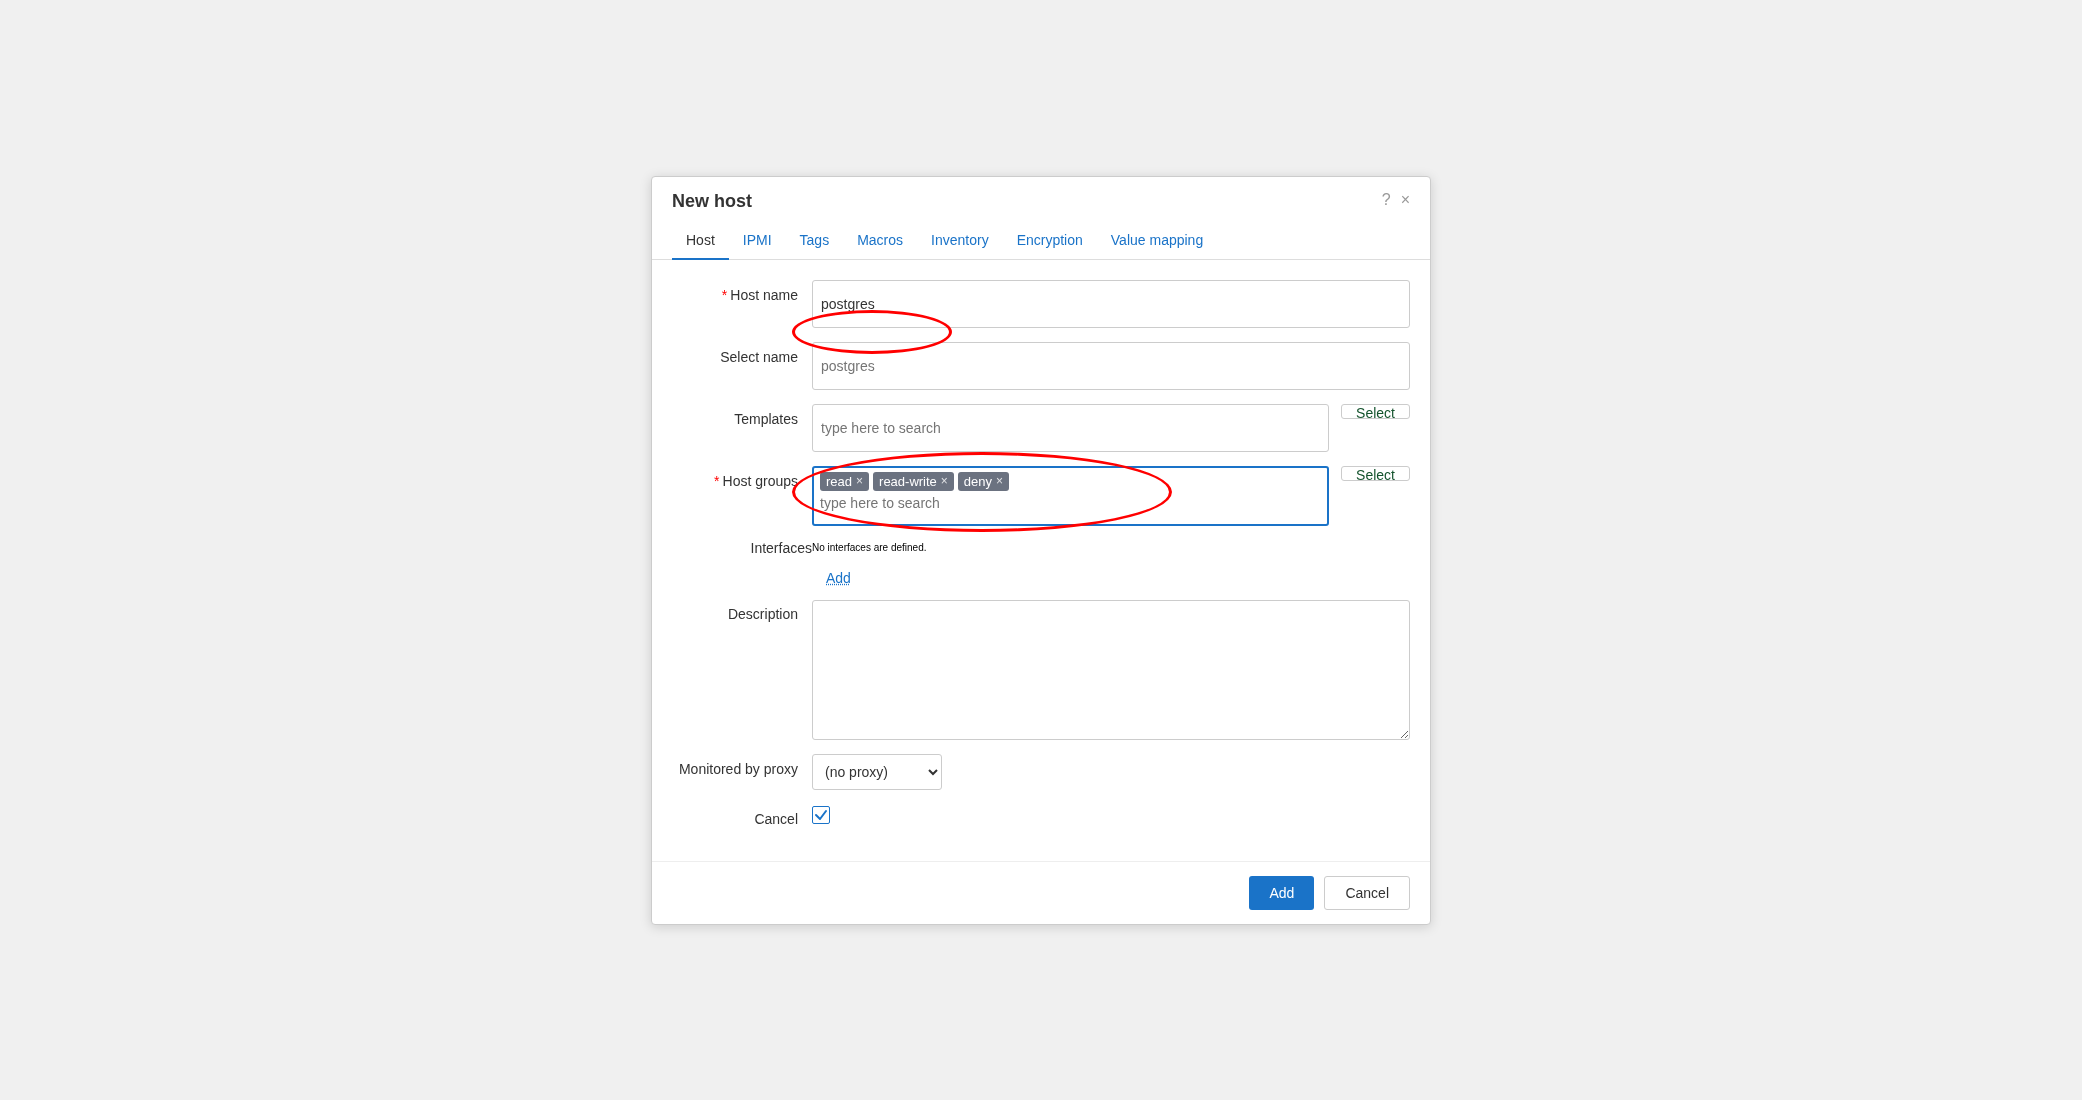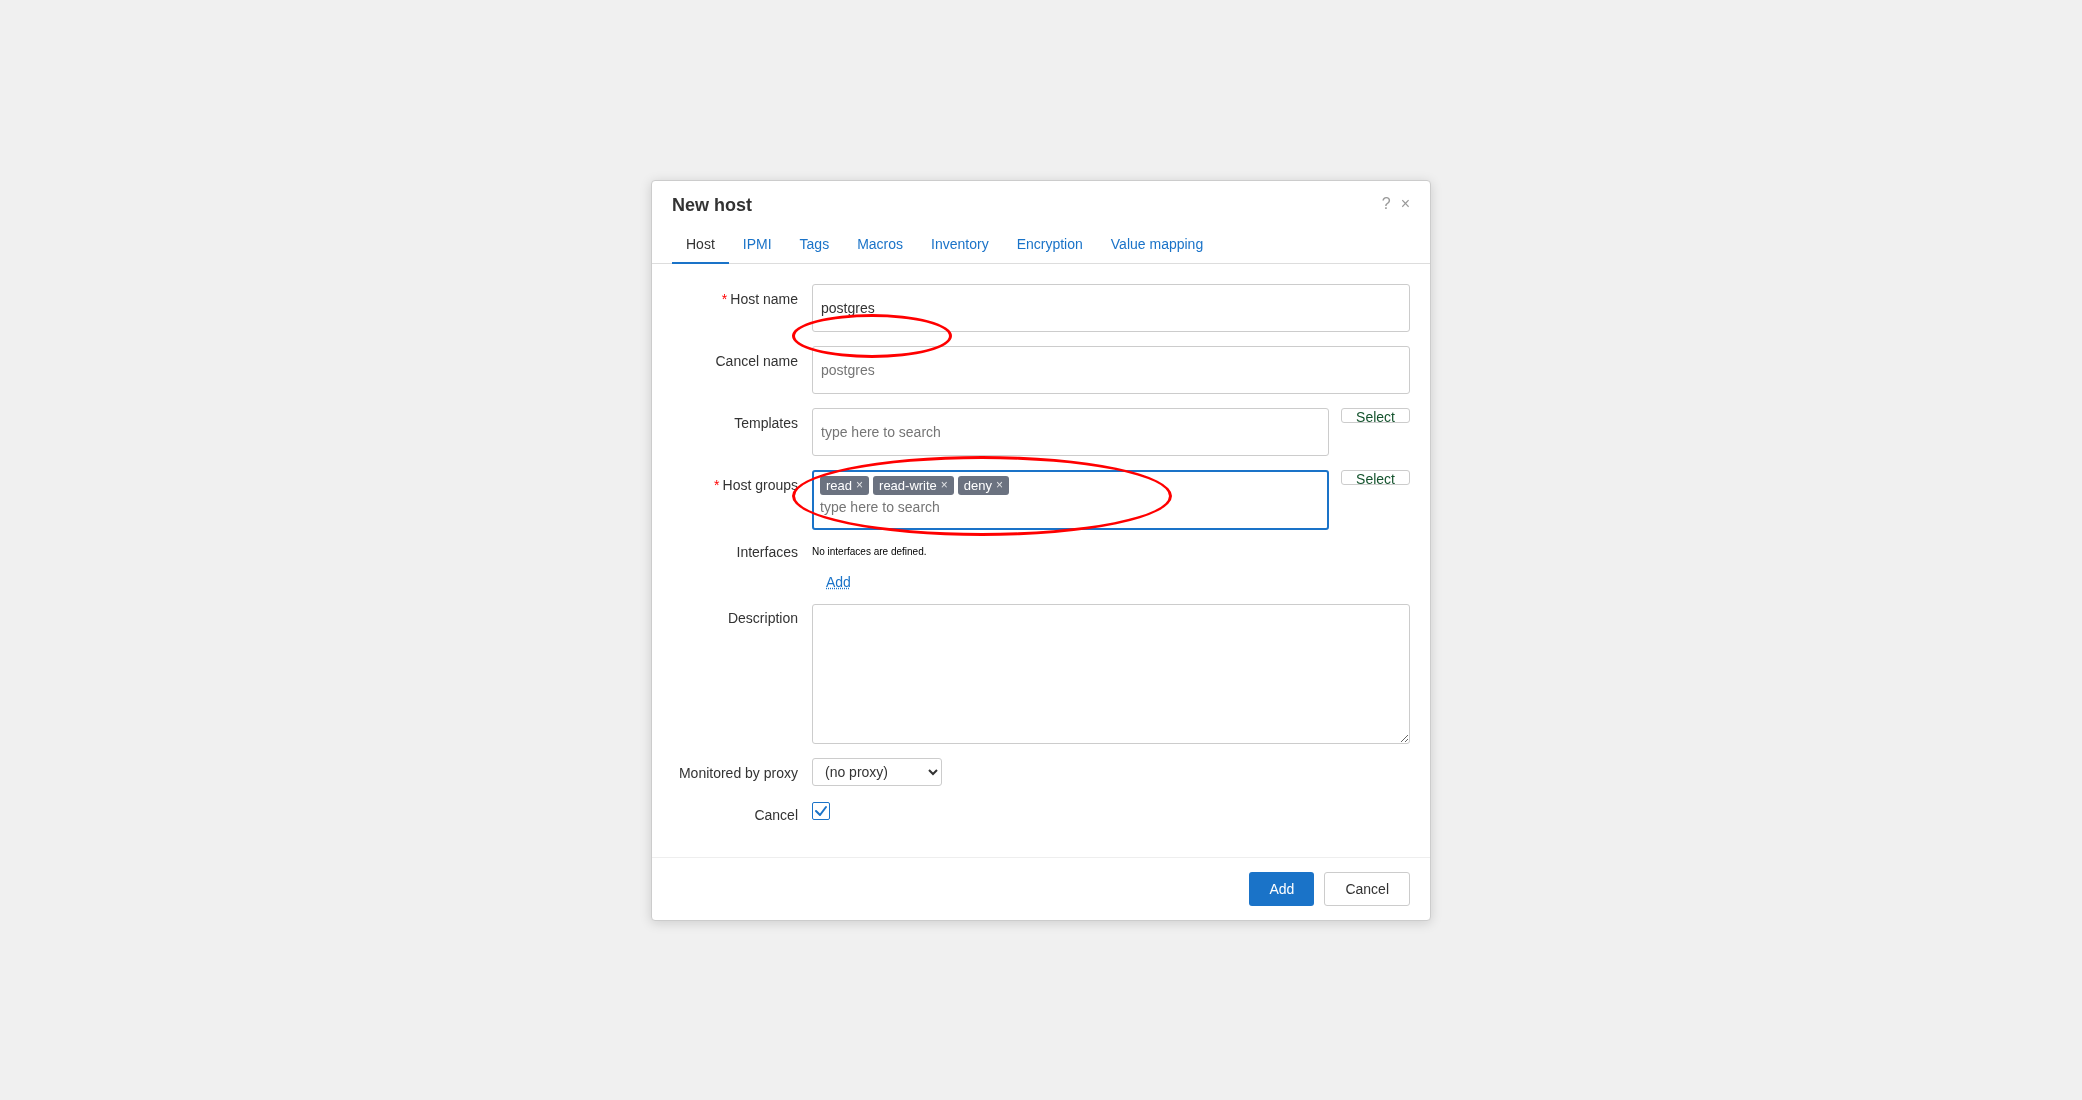--- a/index.html
+++ b/index.html
@@ -146,21 +146,20 @@
     }
     .interfaces-row {
       display: flex;
       align-items: center;
       margin-bottom: 14px;
     }
     .interfaces-label {
       width: 140px;
       min-width: 140px;
       text-align: right;
-      padding-right: 14px;
       color: #333;
       font-size: 14px;
     }
     .interfaces-info {
       color: #000000;
       font-size: 10px;
     }
     .add-link-row {
       margin-bottom: 14px;
       padding-left: 154px;
@@ -177,21 +176,21 @@
       height: 140px;
       border: 1px solid #ccc;
       border-radius: 3px;
       padding: 6px 8px;
       font-size: 14px;
       color: #333;
       resize: vertical;
       outline: none;
     }
     .proxy-select {
-      height: 28px;
+      height: 36px;
       border: 1px solid #ccc;
       border-radius: 3px;
       padding: 0 8px;
       font-size: 14px;
       color: #333;
       background: #fff;
       cursor: pointer;
       min-width: 130px;
     }
     .enabled-row {
@@ -293,21 +292,21 @@
   <div class="form-body">
 
     <div class="form-row">
       <div class="form-label">
         <span class="required-star">*</span><span>Host name</span>
       </div>
       <input class="form-input" type="text" value="postgres" style="max-width: 620px;">
     </div>
 
     <div class="form-row">
-      <div class="form-label">Cancel name</div>
+      <div class="form-label">Select name</div>
       <input class="form-input" type="text" style="max-width: 620px;" placeholder="postgres">
     </div>
 
     <div class="form-row">
       <div class="form-label">Templates</div>
       <div class="input-with-button">
         <input class="form-input" type="text" style="color: rgb(170, 170, 170);" placeholder="type here to search">
         <button class="select-btn">Select</button>
       </div>
     </div>

